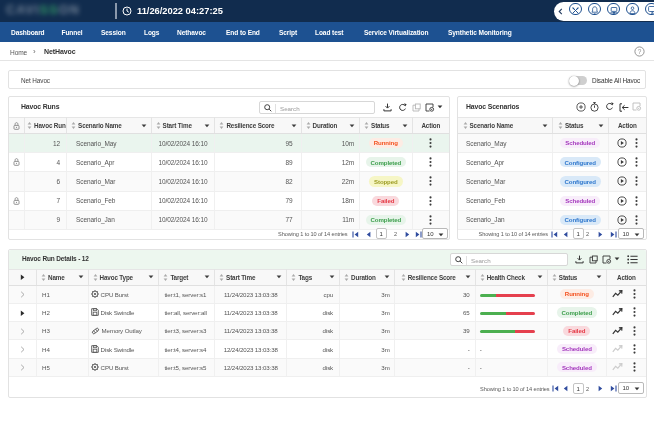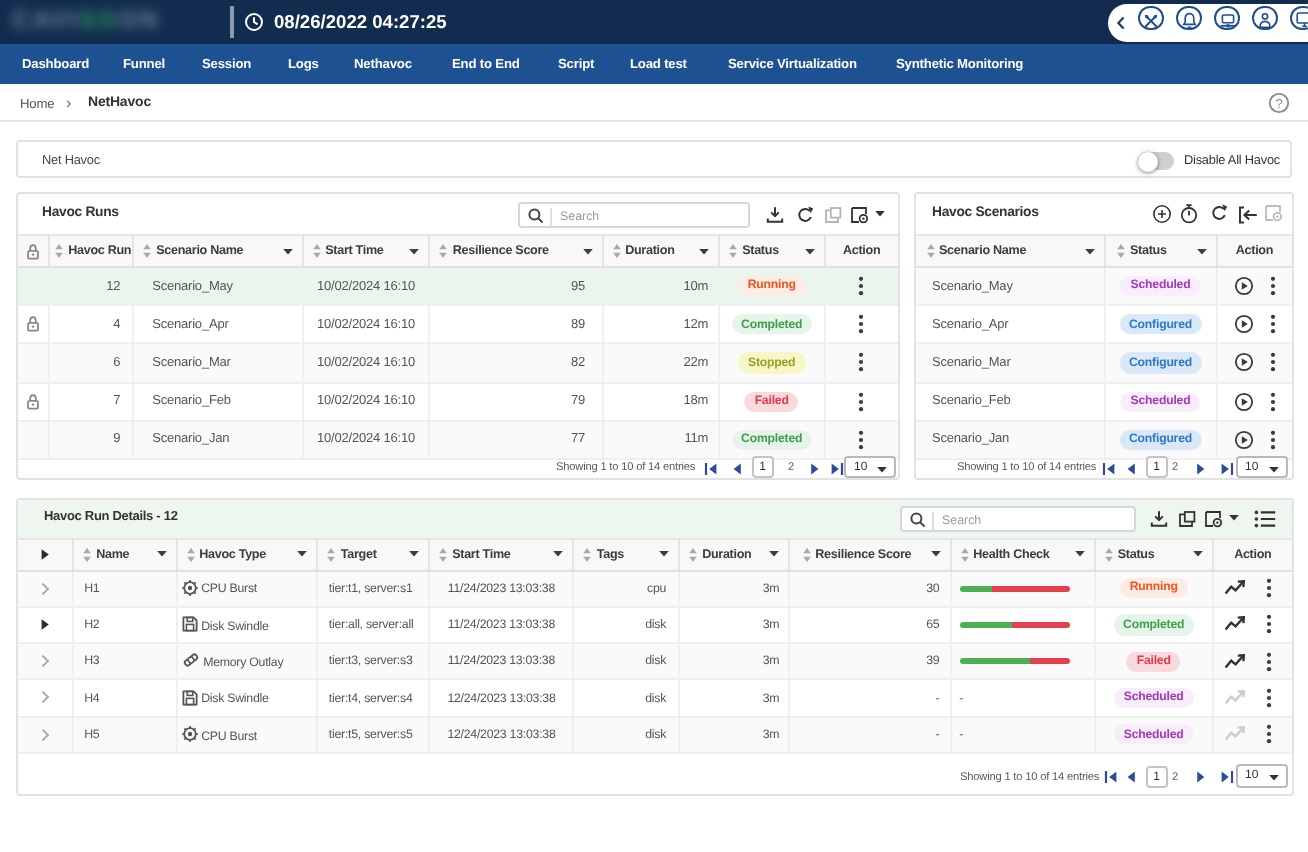--- a/index.html
+++ b/index.html
@@ -46,21 +46,21 @@
 </head>
 <body>
 
 <div id="topbar">
 <div id="logo"><span class="g1">CAVI</span><span class="g2">SS</span><span class="g1">ON</span></div>
 <div class="abs" style="left:115px;top:3px;width:1.5px;height:16px;background:#8b99ac"></div>
 <svg class="abs" style="left:122px;top:6px" width="10" height="10" viewBox="0 0 10 10">
       <circle cx="5" cy="5" r="4" fill="none" stroke="#fff" stroke-width="1"></circle>
       <path d="M5 2.6 V5 L6.8 6.2" fill="none" stroke="#fff" stroke-width="1"></path>
     </svg>
-<div id="dt">08/26/2022 04:27:25</div>
+<div id="dt">11/26/2022 04:27:25</div>
 <div class="abs" style="left:554px;top:1.5px;width:110px;height:19px;background:#fff;border-radius:9.5px 0 0 9.5px"></div>
 <svg class="abs" style="left:558px;top:7.5px" width="5" height="7" viewBox="0 0 5 7">
       <path d="M3.8 0.8 L1.2 3.5 L3.8 6.2" fill="none" stroke="#223a5e" stroke-width="1.1"></path>
     </svg>
 <div class="cir" style="left:569.2px"></div>
 <div class="cir" style="left:588.2px"></div>
 <div class="cir" style="left:607.2px"></div>
 <div class="cir" style="left:626.2px"></div>
 <div class="cir" style="left:645.2px"></div>
 <svg class="abs" style="left:572.2px;top:6.5px" width="7" height="7" viewBox="0 0 8 8">

